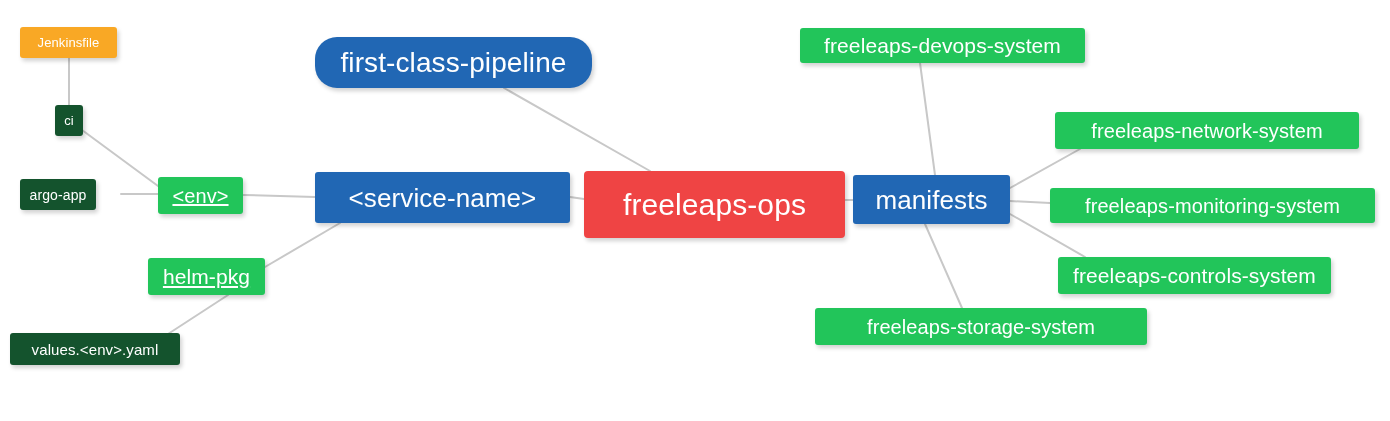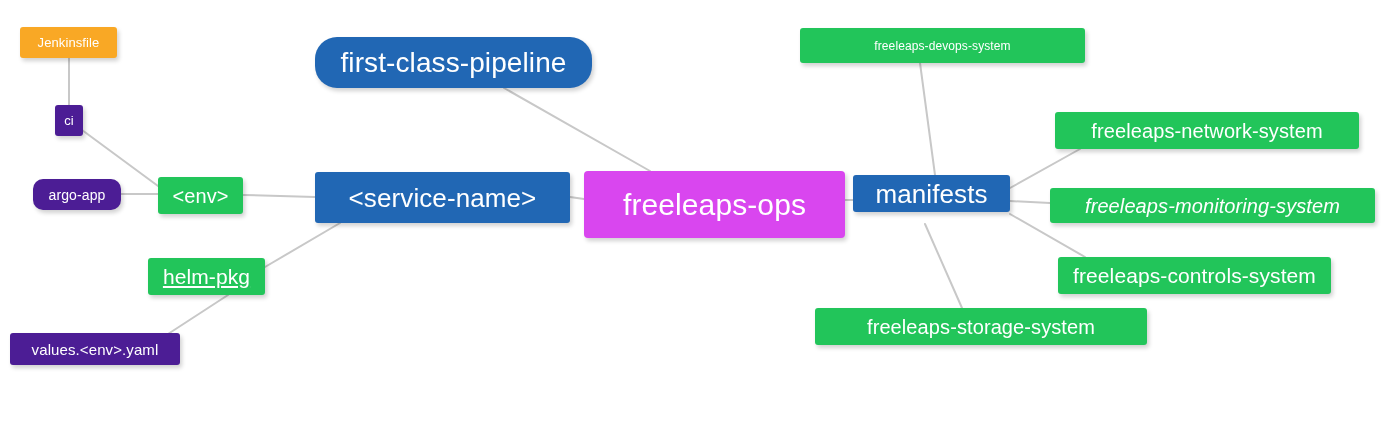--- a/index.html
+++ b/index.html
@@ -31,25 +31,25 @@
     align-items: center;
     justify-content: center;
     color: #ffffff;
     border-radius: 3px;
     white-space: nowrap;
     line-height: 1;
     box-shadow: 2px 3px 4px rgba(0,0,0,0.18);
     letter-spacing: 0.1px;
     padding: 0 10px;
   }
-  .node-root      { background: #d946ef; border-radius: 4px; }
+  .node-root      { background: #ef4444; border-radius: 4px; }
   .node-blue      { background: #2167b4; }
   .node-green     { background: #22c55a; }
   .node-orange    { background: #f9a825; }
-  .node-red       { background: #4c1d95; }
+  .node-red       { background: #14532d; }
 </style>
 </head>
 <body>
 
 <div id="mindmap">
   <svg id="edge-layer" viewBox="0 0 1390 421" xmlns="http://www.w3.org/2000/svg">
       <line x1="69" y1="58" x2="69" y2="105" stroke="#c8c8c8" stroke-width="2" stroke-linecap="round"></line>
       <line x1="82" y1="130" x2="158" y2="186" stroke="#c8c8c8" stroke-width="2" stroke-linecap="round"></line>
       <line x1="121" y1="194" x2="158" y2="194" stroke="#c8c8c8" stroke-width="2" stroke-linecap="round"></line>
       <line x1="243" y1="195" x2="315" y2="197" stroke="#c8c8c8" stroke-width="2" stroke-linecap="round"></line>
@@ -60,27 +60,27 @@
       <line x1="845" y1="200" x2="853" y2="200" stroke="#c8c8c8" stroke-width="2" stroke-linecap="round"></line>
       <line x1="935" y1="175" x2="920" y2="63" stroke="#c8c8c8" stroke-width="2" stroke-linecap="round"></line>
       <line x1="1010" y1="188" x2="1080" y2="149" stroke="#c8c8c8" stroke-width="2" stroke-linecap="round"></line>
       <line x1="1010" y1="201" x2="1050" y2="203" stroke="#c8c8c8" stroke-width="2" stroke-linecap="round"></line>
       <line x1="1010" y1="214" x2="1085" y2="257" stroke="#c8c8c8" stroke-width="2" stroke-linecap="round"></line>
       <line x1="925" y1="224" x2="962" y2="308" stroke="#c8c8c8" stroke-width="2" stroke-linecap="round"></line>
     </svg>
   <div id="node-layer">
       <div class="node node-orange" style="left: 20px; top: 27px; width: 97px; height: 31px; font-size: 13px;">Jenkinsfile</div>
       <div class="node node-red" style="left: 55px; top: 105px; width: 28px; height: 31px; font-size: 13px;">ci</div>
-      <div class="node node-red" style="left: 33px; top: 179px; width: 88px; height: 31px; font-size: 14px; border-radius: 10px;">argo-app</div>
-      <div class="node node-green" style="left: 158px; top: 177px; width: 85px; height: 37px; font-size: 20px;">&lt;env&gt;</div>
+      <div class="node node-red" style="left: 20px; top: 179px; width: 76px; height: 31px; font-size: 14px;">argo-app</div>
+      <div class="node node-green" style="left: 158px; top: 177px; width: 85px; height: 37px; font-size: 20px; text-decoration: underline;">&lt;env&gt;</div>
       <div class="node node-green" style="left: 148px; top: 258px; width: 117px; height: 37px; font-size: 21px; text-decoration: underline;">helm-pkg</div>
       <div class="node node-red" style="left: 10px; top: 333px; width: 170px; height: 32px; font-size: 15px;">values.&lt;env&gt;.yaml</div>
       <div class="node node-blue" style="left: 315px; top: 37px; width: 277px; height: 51px; font-size: 28px; border-radius: 22px;">first-class-pipeline</div>
       <div class="node node-blue" style="left: 315px; top: 172px; width: 255px; height: 51px; font-size: 26px;">&lt;service-name&gt;</div>
       <div class="node node-root" style="left: 584px; top: 171px; width: 261px; height: 67px; font-size: 30px;">freeleaps-ops</div>
-      <div class="node node-blue" style="left: 853px; top: 175px; width: 157px; height: 37px; font-size: 26px;">manifests</div>
-      <div class="node node-green" style="left: 800px; top: 28px; width: 285px; height: 35px; font-size: 12px;">freeleaps-devops-system</div>
+      <div class="node node-blue" style="left: 853px; top: 175px; width: 157px; height: 49px; font-size: 26px;">manifests</div>
+      <div class="node node-green" style="left: 800px; top: 28px; width: 285px; height: 35px; font-size: 21px;">freeleaps-devops-system</div>
       <div class="node node-green" style="left: 1055px; top: 112px; width: 304px; height: 37px; font-size: 20px;">freeleaps-network-system</div>
-      <div class="node node-green" style="left: 1050px; top: 188px; width: 325px; height: 35px; font-size: 20px; font-style: italic;">freeleaps-monitoring-system</div>
+      <div class="node node-green" style="left: 1050px; top: 188px; width: 325px; height: 35px; font-size: 20px;">freeleaps-monitoring-system</div>
       <div class="node node-green" style="left: 1058px; top: 257px; width: 273px; height: 37px; font-size: 21px;">freeleaps-controls-system</div>
       <div class="node node-green" style="left: 815px; top: 308px; width: 332px; height: 37px; font-size: 20px;">freeleaps-storage-system</div>
     </div>
 </div>
 
 </body></html>

